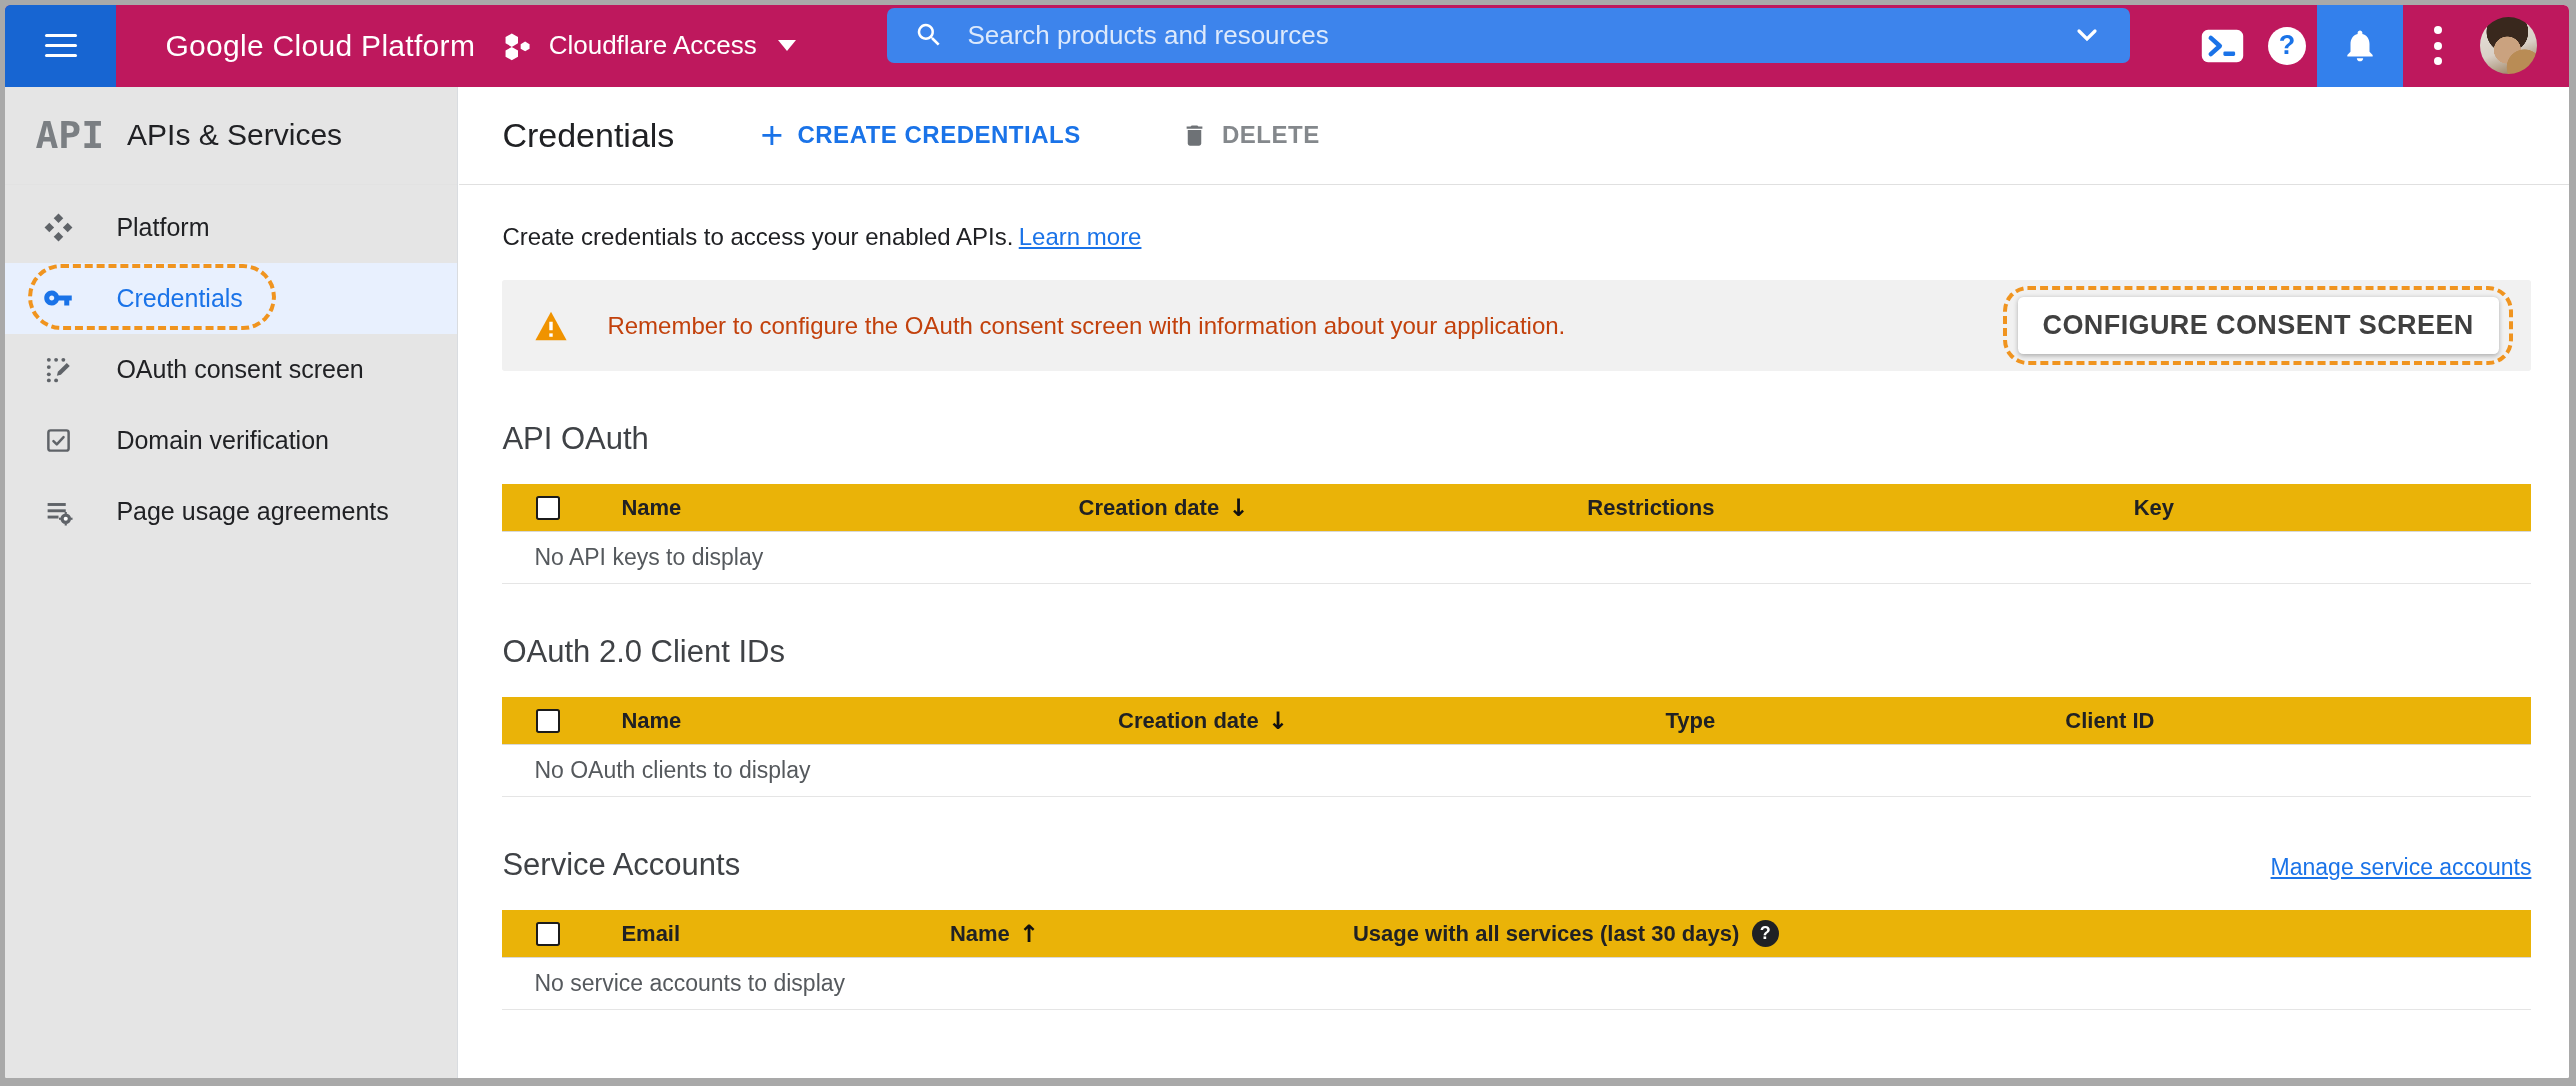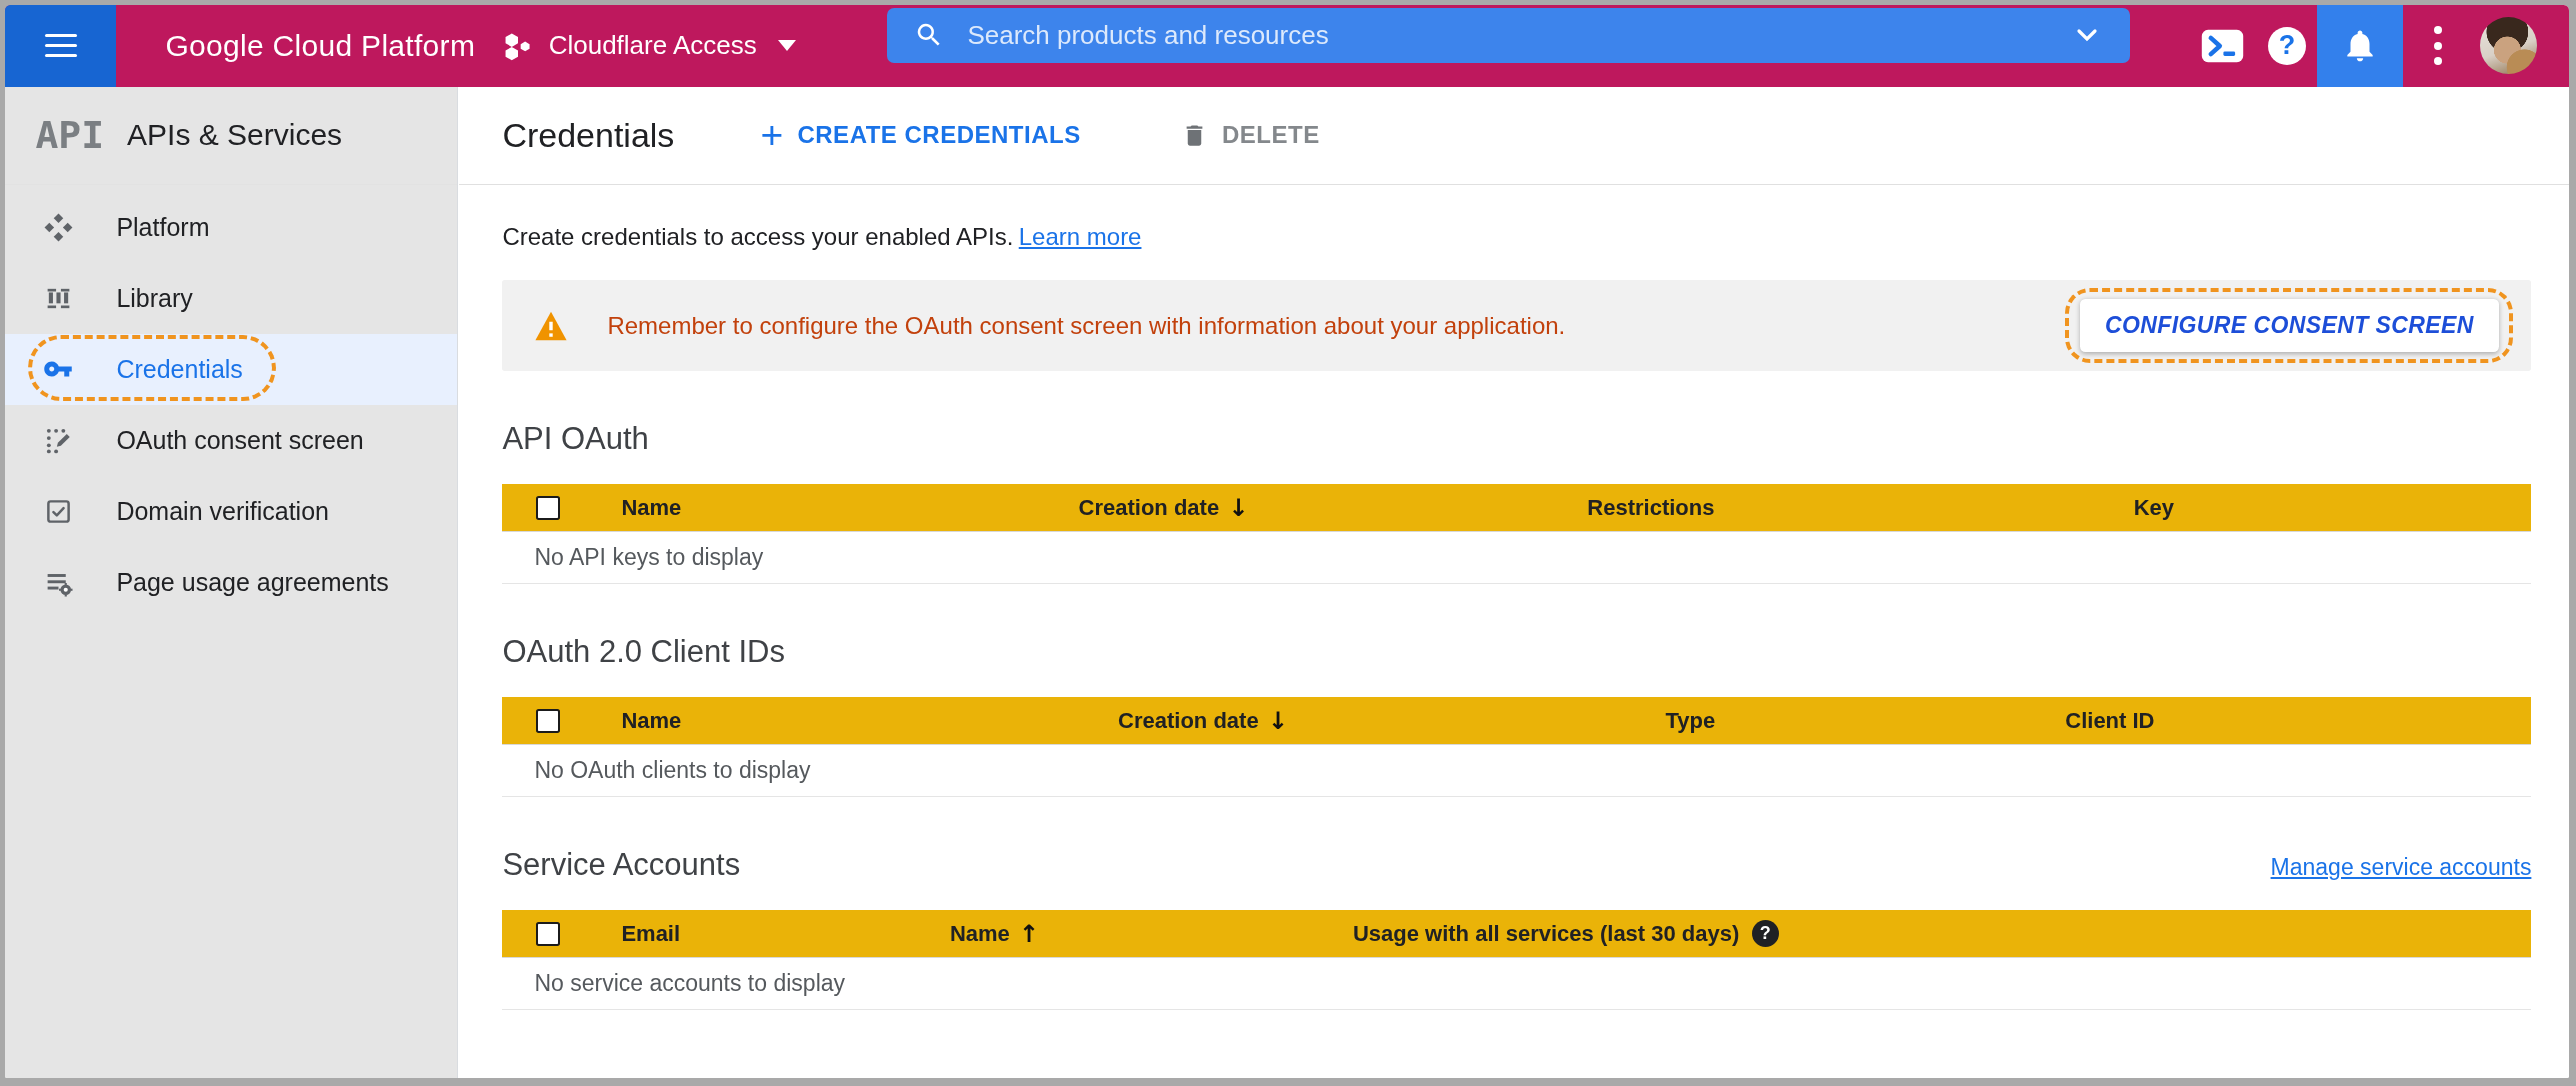--- a/index.html
+++ b/index.html
@@ -76,22 +76,22 @@
   .intro { margin-top:38px; font-size:24px; color:#202124; }
   .intro .link { color:#1a73e8; text-decoration:underline; cursor:pointer; margin-left:5.4px; }
 
   .banner { margin-top:29.5px; height:91px; background:#f1f1f1; border-radius:2.7px;
             display:flex; align-items:center; }
   .warn-icon { margin-left:32px; flex:0 0 34px; }
   .banner-text { font-size:24px; color:#c2410c; margin-left:39px; }
   .consent-wrap { margin-left:auto; margin-right:18px; border:4.5px dashed #f0941f; border-radius:25px;
                   padding:7.1px 10.7px; }
   .btn-consent { background:#fff; border:none; border-radius:5.4px; padding:13.4px 25px;
-                 font-family:"Liberation Sans", sans-serif; font-size:23px; font-weight:bold;
-                 color:#1d4ed8; letter-spacing:0.4px; box-shadow:0 1.8px 5.4px rgba(0,0,0,.28); cursor:pointer;font-style:italic; }
+                 font-family:"Liberation Sans", sans-serif; font-size:27px; font-weight:bold;
+                 color:#404040; letter-spacing:0.4px; box-shadow:0 1.8px 5.4px rgba(0,0,0,.28); cursor:pointer; }
 
   .section-title { margin-top:50px; font-size:31px; color:#3f4246; font-weight:400; }
   .section-head-row { margin-top:50px; display:flex; align-items:baseline; }
   .section-head-row .section-title { margin-top:0; }
   .manage-link { margin-left:auto; font-size:23px; color:#1a73e8; text-decoration:underline; cursor:pointer; }
 
   .table { margin-top:27px; width:100%; }
   .thead { display:grid; align-items:center; height:48px; background:#eab308;
            border-bottom:1.8px solid #d8d8d8; font-size:22px; font-weight:bold; color:#202124; }
   .g-api   { grid-template-columns:86px 343px 464px 511px 495px auto; }
@@ -186,36 +186,20 @@
               <rect x="9.2" y="1.6" width="5.6" height="5.6" transform="rotate(45 12 4.4)"></rect>
               <rect x="1.6" y="9.2" width="5.6" height="5.6" transform="rotate(45 4.4 12)"></rect>
               <rect x="16.8" y="9.2" width="5.6" height="5.6" transform="rotate(45 19.6 12)"></rect>
               <rect x="9.2" y="16.8" width="5.6" height="5.6" transform="rotate(45 12 19.6)"></rect>
             </g>
           </svg>
         </span>
         <span class="nlabel">Platform</span>
       </div>
 
-      <div class="nav-item">
-        <span class="nicon">
-          <svg width="29" height="29" viewBox="0 0 24 24">
-            <g fill="#5f6368">
-              <rect x="4" y="7" width="3.4" height="9"></rect>
-                <rect x="10.3" y="7" width="3.4" height="9"></rect>
-                <rect x="16.6" y="7" width="3.4" height="9"></rect>
-              <rect x="3" y="4" width="7" height="2.2"></rect>
-                <rect x="14" y="4" width="7" height="2.2"></rect>
-              <rect x="3" y="17.8" width="7" height="2.2"></rect>
-                <rect x="14" y="17.8" width="7" height="2.2"></rect>
-            </g>
-          </svg>
-        </span>
-        <span class="nlabel">Library</span>
-      </div>
 
       <div class="nav-item active">
         <div class="dash-ring"></div>
         <span class="nicon">
           <svg width="30" height="30" viewBox="0 0 24 24">
             <path d="M12.65 10C11.83 7.67 9.61 6 7 6c-3.31 0-6 2.69-6 6s2.69 6 6 6c2.61 0 4.83-1.67 5.65-4H17v4h4v-4h2v-4H12.65zM7 14c-1.1 0-2-.9-2-2s.9-2 2-2 2 .9 2 2-.9 2-2 2z" fill="#1a73e8"></path>
           </svg>
         </span>
         <span class="nlabel">Credentials</span>
       </div>

